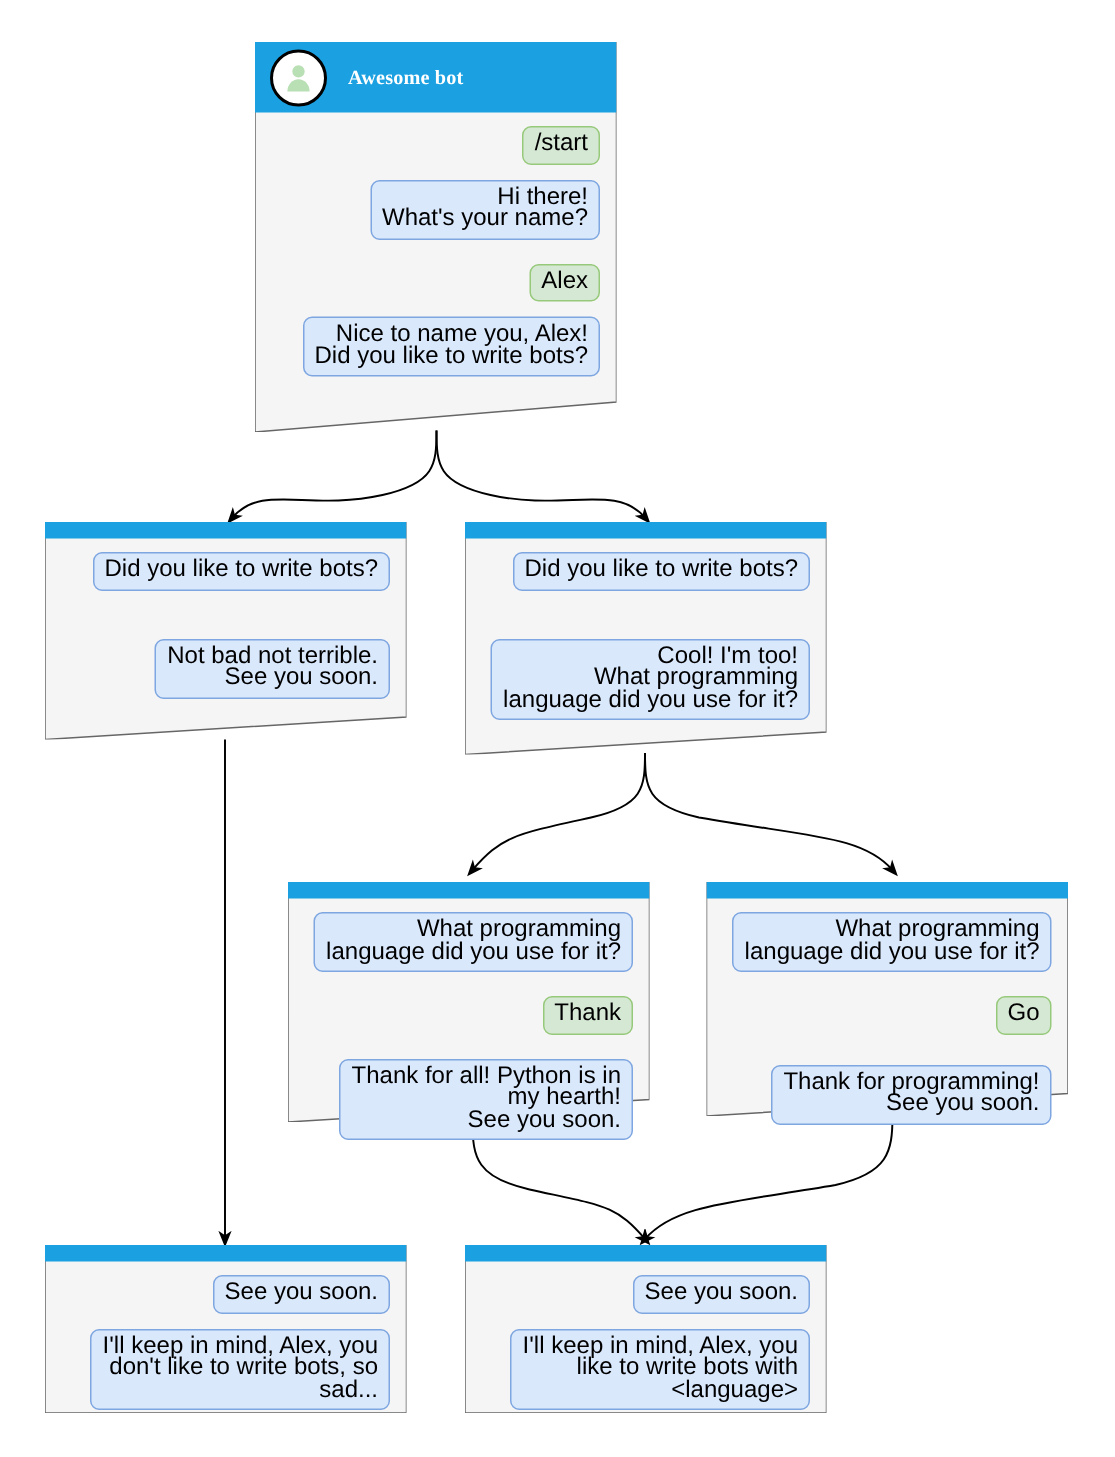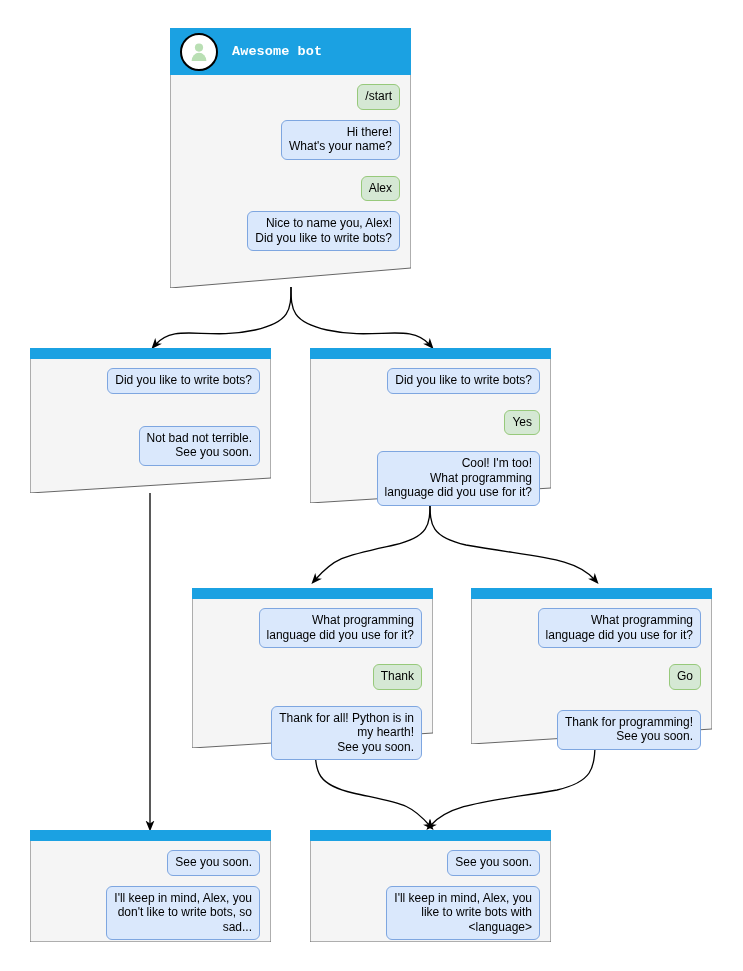--- a/index.html
+++ b/index.html
@@ -63,36 +63,36 @@
     display: flex;
     align-items: center;
     justify-content: center;
     flex: 0 0 auto;
   }
   .card-title {
     margin-left: 14px;
     color: #ffffff;
     font-size: 13.5px;
     font-weight: bold;
-    font-family: Liberation Mono, monospace;
+    font-family: Liberation Serif, serif;
     letter-spacing: 0.1px;
   }
   .card-header-thin {
     position: relative;
     height: 11px;
   }
   .msgs {
     position: relative;
     padding: 9px 11px 0 11px;
     box-sizing: border-box;
   }
   .bubble {
     display: inline-block;
     box-sizing: border-box;
-    font-size: 12px;
+    font-size: 16px;
     line-height: 14.5px;
     color: #000000;
     padding: 4px 7px 5px 7px;
     border-radius: 6px;
     border-width: 1px;
     border-style: solid;
     white-space: pre-line;
     vertical-align: top;
   }
   .bot {
@@ -199,23 +199,20 @@
       <polygon points="0,0 241,0 241,140 0,155" fill="#f5f5f5" stroke="#666666" stroke-width="1"></polygon>
       <polygon points="0,0 241,0 241,11 0,11" fill="#1ba1e2" stroke="none"></polygon>
     </svg>
     <div class="card-content">
       <div class="card-header-thin"></div>
       <div class="msgs">
         <div class="row-left">
           <span class="bubble bot">Did you like to write bots?</span>
         </div>
         <div class="gap-md"></div>
-        <div class="row-right">
-          <span class="bubble user">Yes</span>
-        </div>
         <div class="gap-md"></div>
         <div class="row-left">
           <span class="bubble bot">Cool! I'm too!
 What programming
 language did you use for it?</span>
         </div>
       </div>
     </div>
   </div>
 

